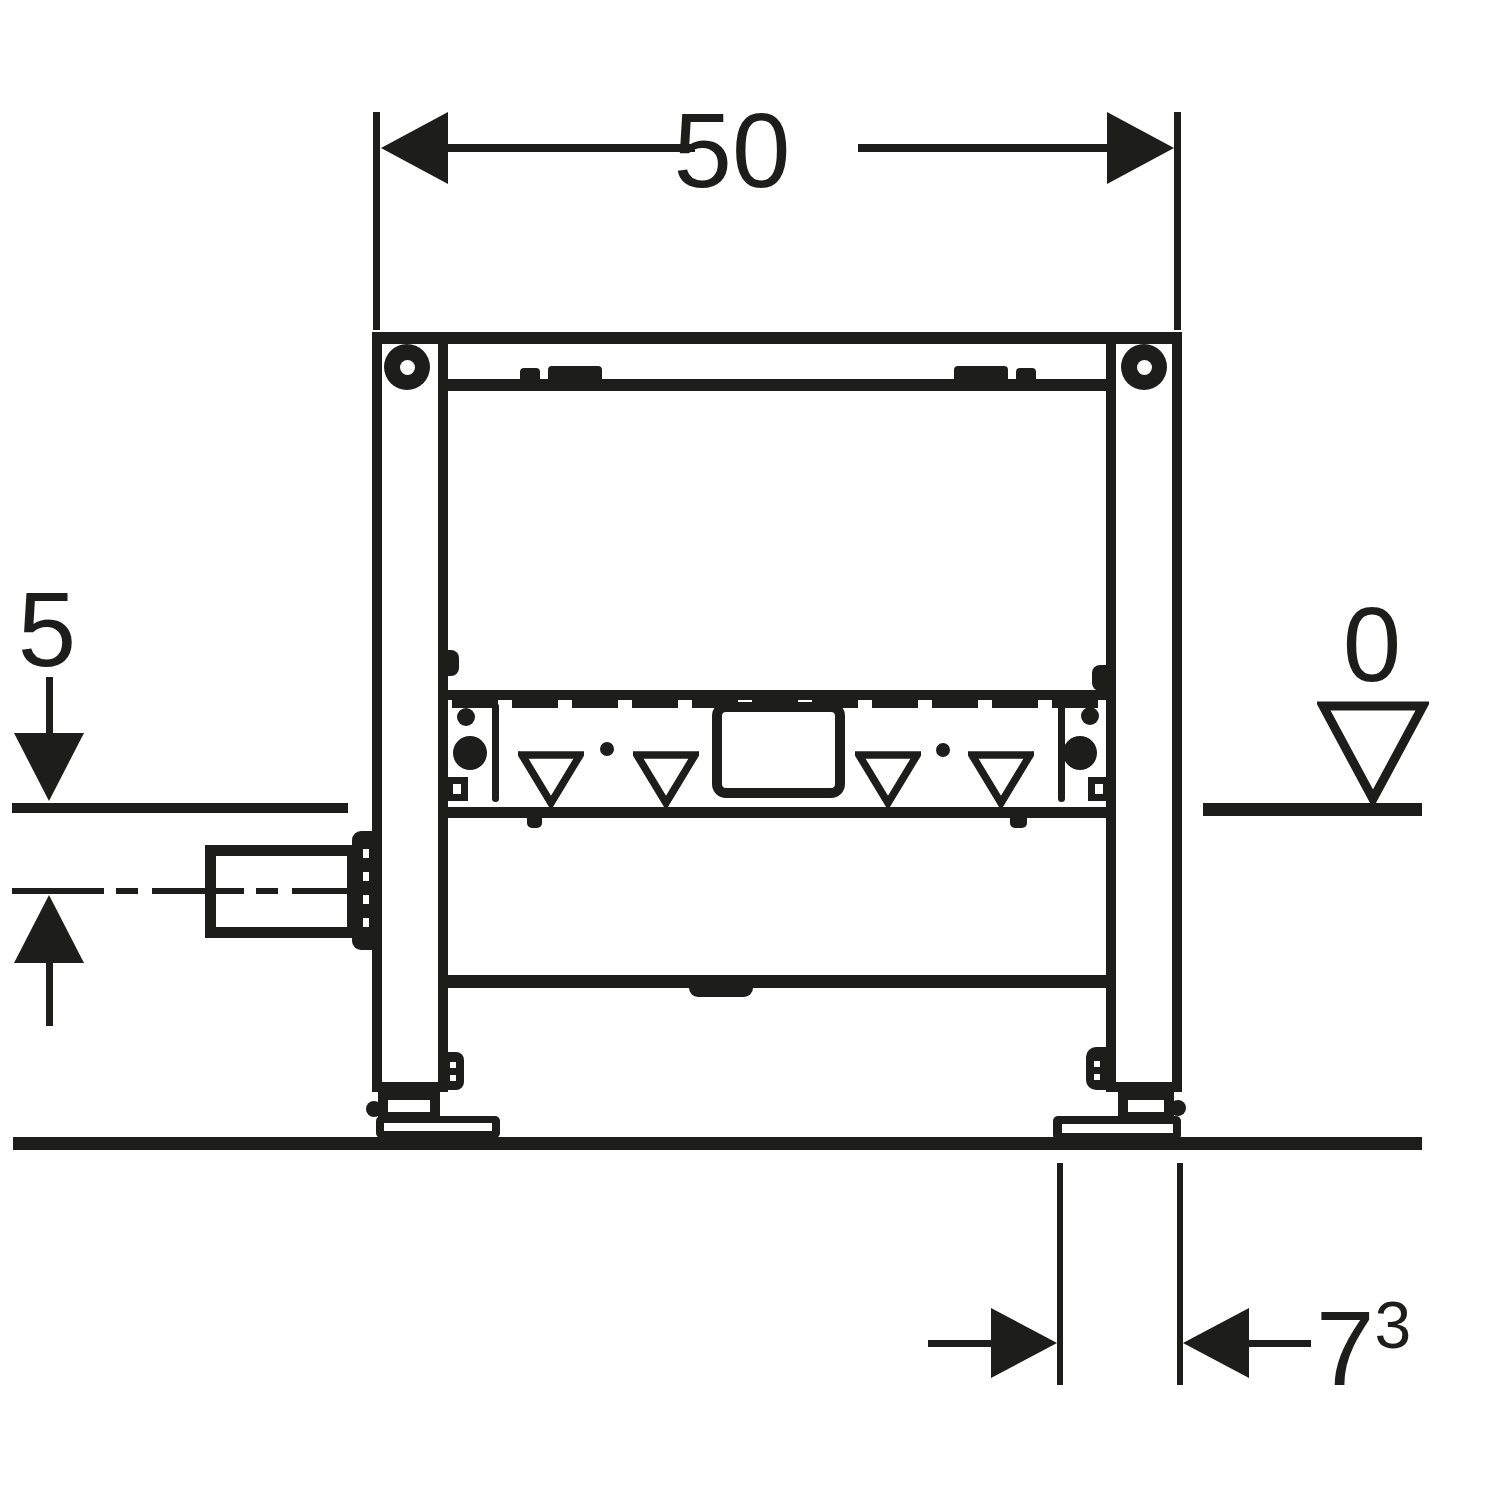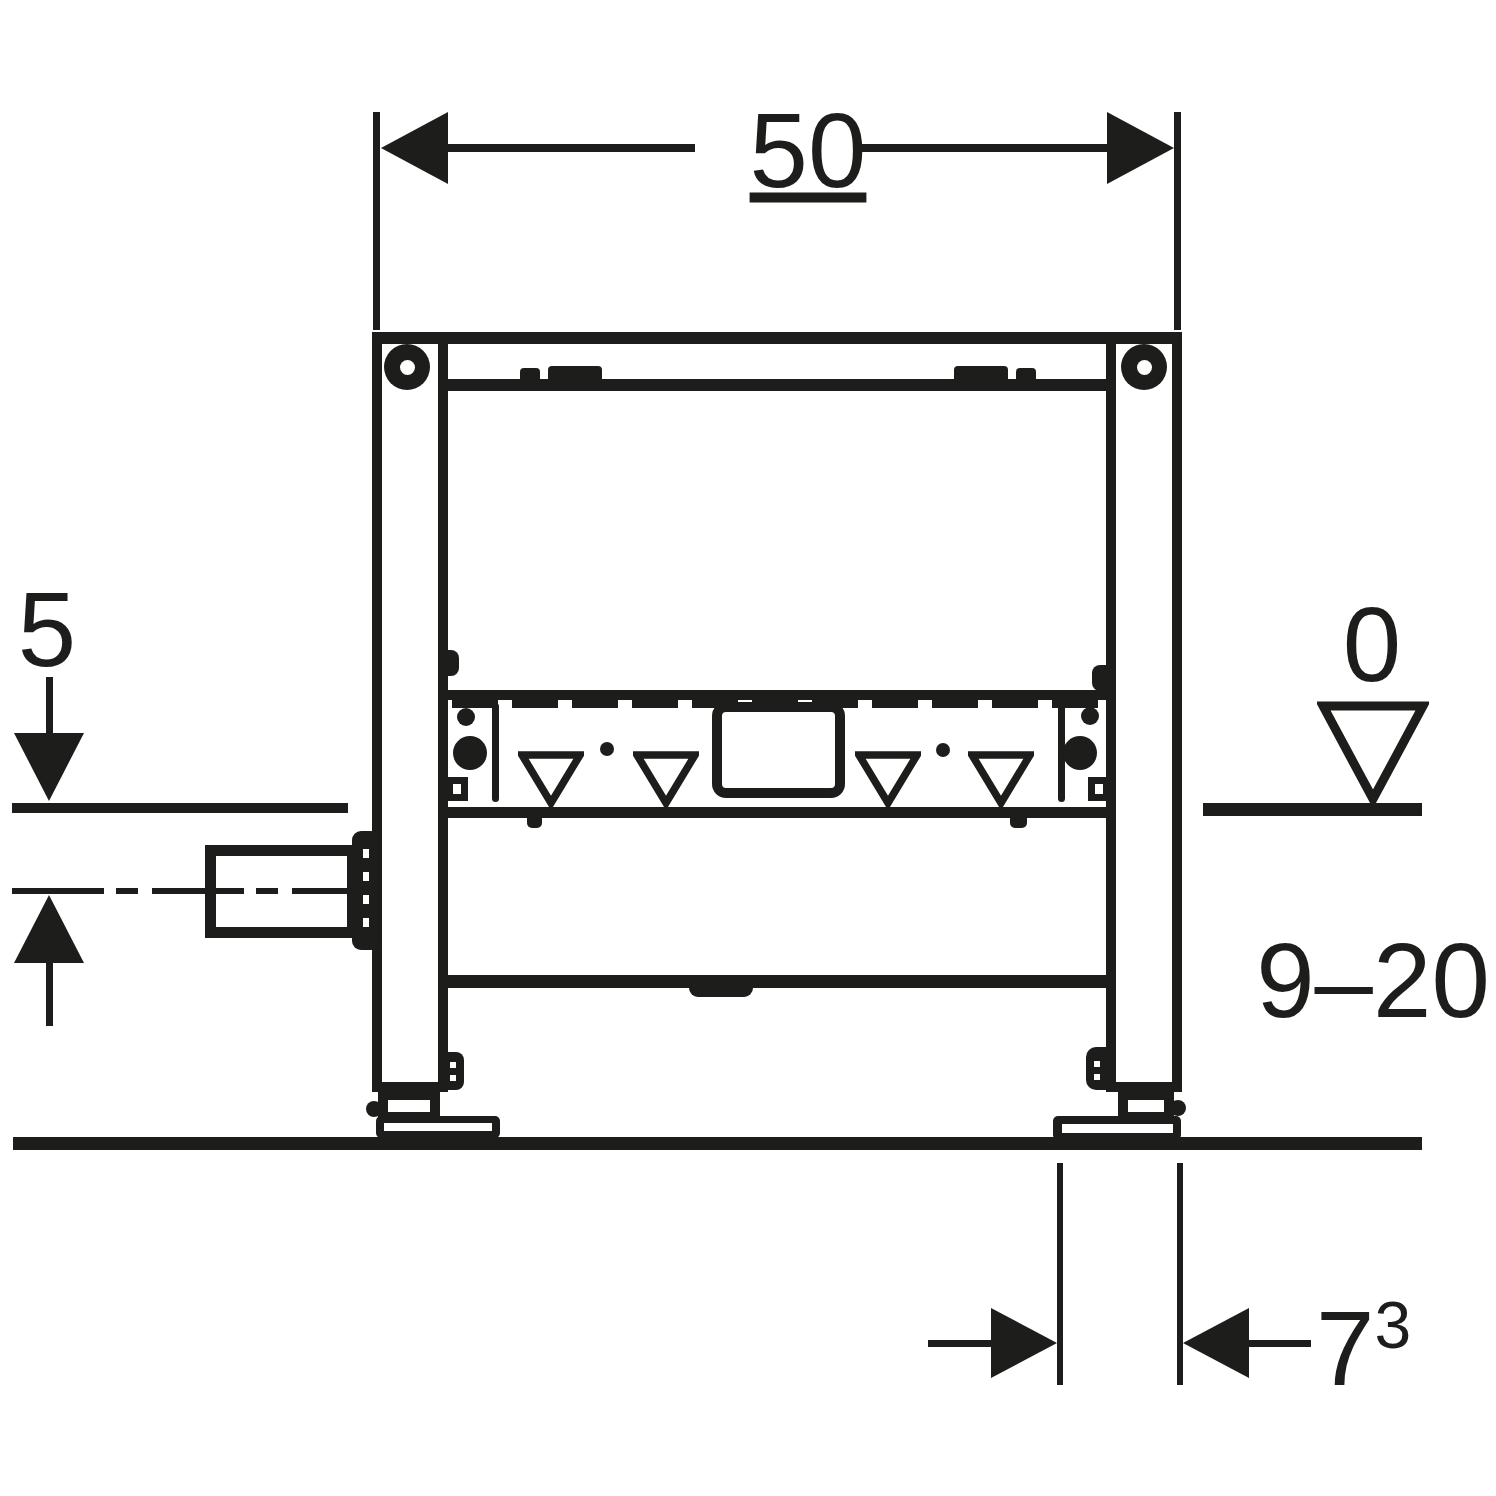--- a/index.html
+++ b/index.html
@@ -46,21 +46,21 @@
 <body>
 
 <div id="canvas">
 
   <div class="abs ink" style="left:373px;top:112px;width:7px;height:218px;"></div>
   <div class="abs ink" style="left:1174px;top:112px;width:7px;height:218px;"></div>
   <div class="arr left" style="left:381px;top:112px;"></div>
   <div class="arr right" style="left:1107px;top:112px;"></div>
   <div class="abs ink" style="left:446px;top:144px;width:249px;height:8px;"></div>
   <div class="abs ink" style="left:858px;top:144px;width:250px;height:8px;"></div>
-  <div class="lbl" style="left:808px;top:150px;text-decoration:underline;">50</div>
+  <div class="lbl" style="left:732px;top:150px;">50</div>
 
   <div class="outline" style="left:372px;top:332px;width:76px;height:760px;"></div>
   <div class="outline" style="left:1106px;top:332px;width:76px;height:760px;"></div>
   <div class="abs ink" style="left:372px;top:332px;width:810px;height:12px;"></div>
 
   <div class="dot" style="left:384px;top:344px;width:46px;height:46px;"></div>
   <div class="whitedot" style="left:400px;top:360px;width:15px;height:15px;"></div>
   <div class="dot" style="left:1121px;top:344px;width:46px;height:46px;"></div>
   <div class="whitedot" style="left:1137px;top:360px;width:15px;height:15px;"></div>
 
@@ -153,21 +153,20 @@
   <div class="arr up" style="left:14px;top:895px;"></div>
   <div class="abs ink" style="left:46px;top:962px;width:7px;height:64px;"></div>
 
   <div class="lbl" style="left:1372px;top:644px;">0</div>
   <div class="abs" style="left:1317px;top:700px;">
     <svg width="112" height="104" viewBox="0 0 112 104">
         <polygon points="6,6 106,6 56,99" fill="#fff" stroke="#1d1d1b" stroke-width="9"></polygon>
       </svg>
   </div>
   <div class="abs ink" style="left:1203px;top:803px;width:219px;height:13px;"></div>
-  <div class="lbl" style="left:1373px;top:980px;">9–20</div>
 
   <div class="abs ink" style="left:1057px;top:1163px;width:6px;height:222px;"></div>
   <div class="abs ink" style="left:1177px;top:1163px;width:6px;height:222px;"></div>
   <div class="abs ink" style="left:928px;top:1340px;width:64px;height:7px;"></div>
   <div class="arr r66" style="left:991px;top:1308px;"></div>
   <div class="arr l66" style="left:1183px;top:1308px;"></div>
   <div class="abs ink" style="left:1249px;top:1340px;width:62px;height:7px;"></div>
   <div class="dim7" style="left:1316px;top:1348px;">
     <span>7</span>
       <span class="sup">3</span>

